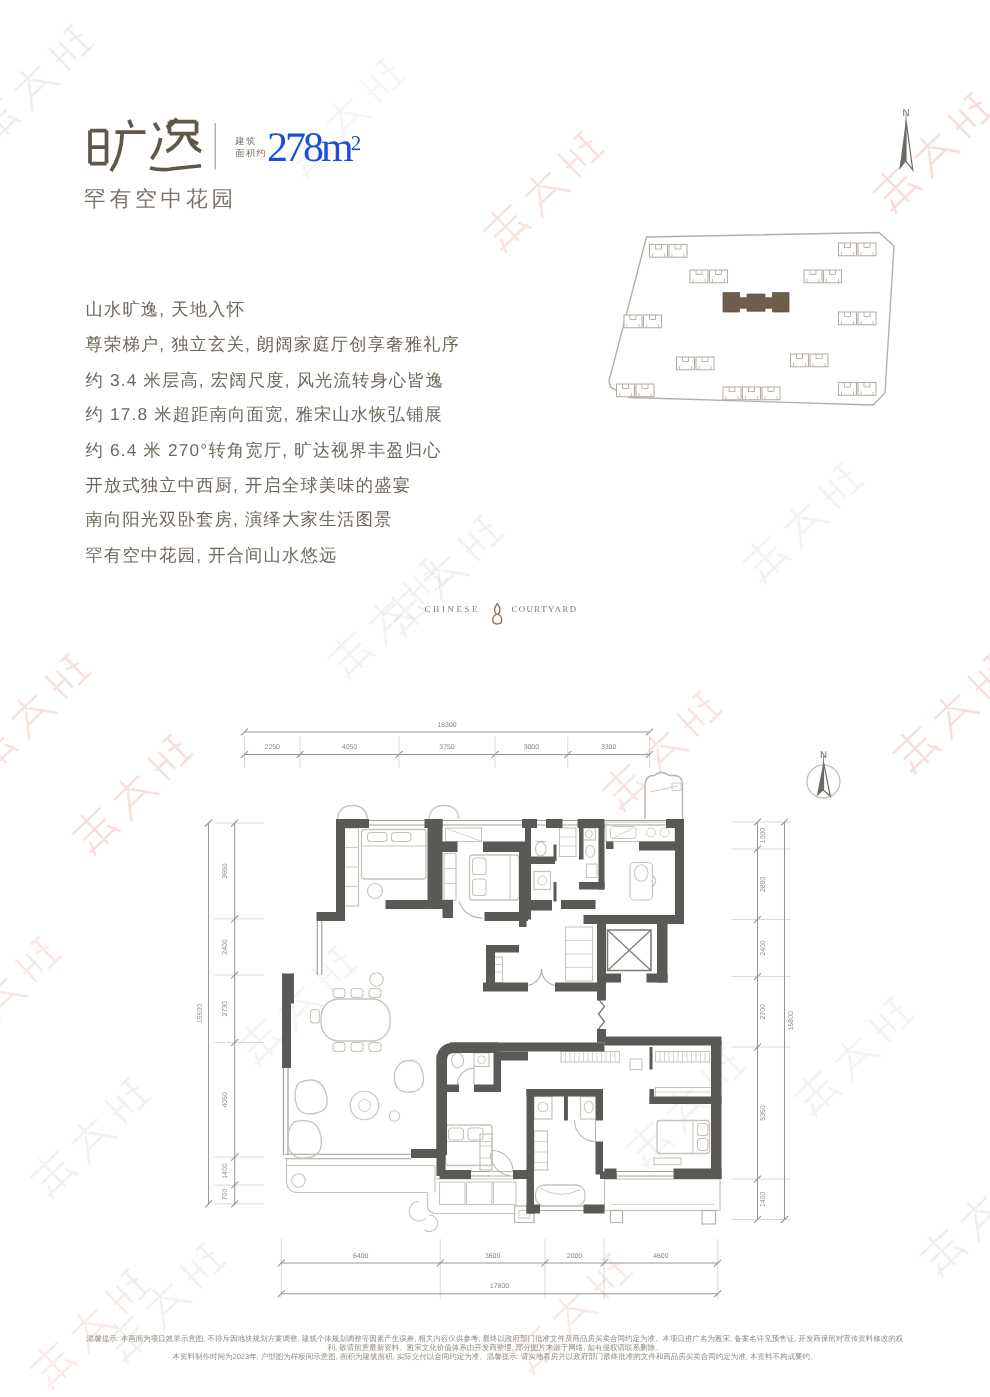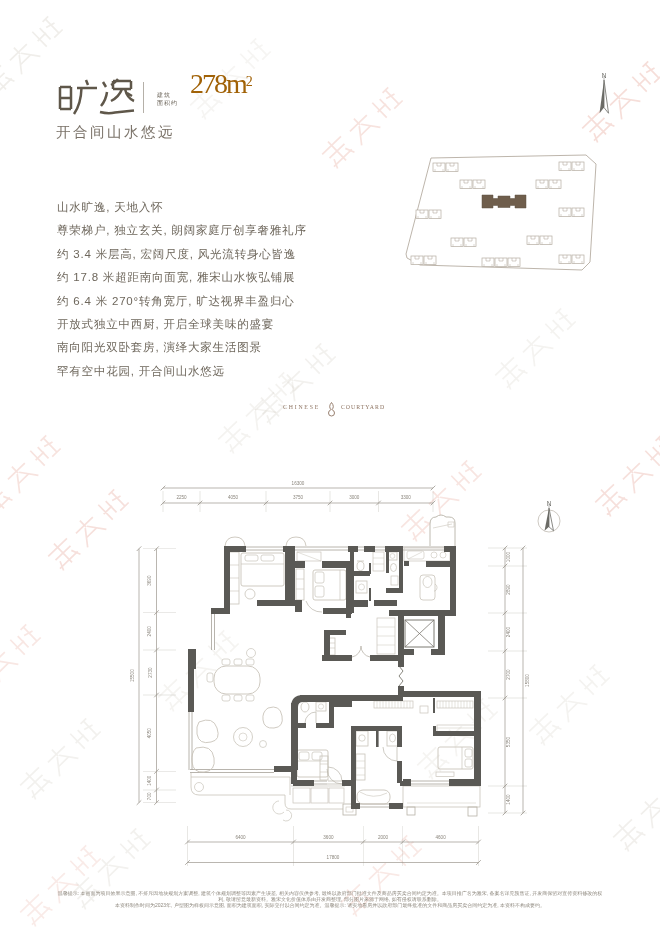--- a/index.html
+++ b/index.html
@@ -130,23 +130,23 @@
 
 <g stroke="#5f574a" stroke-width="2.5" fill="none">
       <path d="M103,82 L106,87 M107,92 Q106,100 101,106 M100,112 Q108,114 115,112.5 L134,110.5"></path>
       <path d="M118,79 Q115,83 111,85 M113,81 H131 M131,81 V89 M113,89 H131 M113,81 V89 M122,89 Q119,97 111,101 M125,89 Q127,98 134,101 M127,93 L132,96"></path>
     </g>
 
 <path d="M143.5,82 V113" stroke="#b5b0a8" stroke-width="1"></path>
 </svg>
 
 <div class="abs" style="left:157px;top:92px;font-size:6px;color:#6e675c;line-height:7.5px;letter-spacing:1px">建筑<br>面积约</div>
-<div class="abs" style="left:178px;top:68px;font-family:'Liberation Serif',serif;font-size:28px;letter-spacing:-2px;color:#a16207;margin-left:12px;">278m<span style="font-size:14px;vertical-align:7px">2</span></div>
-
-<div class="abs" style="left:56px;top:123px;font-size:14.5px;color:#7a7268;letter-spacing:2.5px">开合间山水悠远</div>
+<div class="abs" style="left:178px;top:83px;font-family:'Liberation Serif',serif;font-size:28px;letter-spacing:-2px;color:#1d4ed8;">278m<span style="font-size:14px;vertical-align:7px">2</span></div>
+
+<div class="abs" style="left:56px;top:123px;font-size:14.5px;color:#7a7268;letter-spacing:2.5px">罕有空中花园</div>
 
 <div class="para">山水旷逸, 天地入怀<br>尊荣梯户, 独立玄关, 朗阔家庭厅创享奢雅礼序<br>约 3.4 米层高, 宏阔尺度, 风光流转身心皆逸<br>约 17.8 米超距南向面宽, 雅宋山水恢弘铺展<br>约 6.4 米 270°转角宽厅, 旷达视界丰盈归心<br>开放式独立中西厨, 开启全球美味的盛宴<br>南向阳光双卧套房, 演绎大家生活图景<br>罕有空中花园, 开合间山水悠远</div>
 
 <div class="abs" style="left:283px;top:404px;font-family:'Liberation Serif',serif;font-size:5.8px;letter-spacing:1.8px;color:#8d7361">CHINESE</div>
 <div class="abs" style="left:341px;top:404px;font-family:'Liberation Serif',serif;font-size:5.8px;letter-spacing:1.0px;color:#8d7361">COURTYARD</div>
 <svg class="abs" style="left:0;top:0" width="660" height="931" viewBox="0 0 660 931">
 
 <path d="M331.5,402.5 q1.8,2.2 1.8,4 q0,2 -1.4,3 q2.6,1.2 2.6,3.5 q0,3 -3,3 q-3,0 -3,-3 q0,-2.3 2.6,-3.5 q-1.4,-1 -1.4,-3 q0,-1.8 1.8,-4 z" fill="none" stroke="#8d7361" stroke-width="0.9"></path>
 
 <polygon points="431,158 586,155 596,164 590,262 582,270 420,265 407,258 406,254" fill="none" stroke="#b5ada2" stroke-width="0.9"></polygon>

